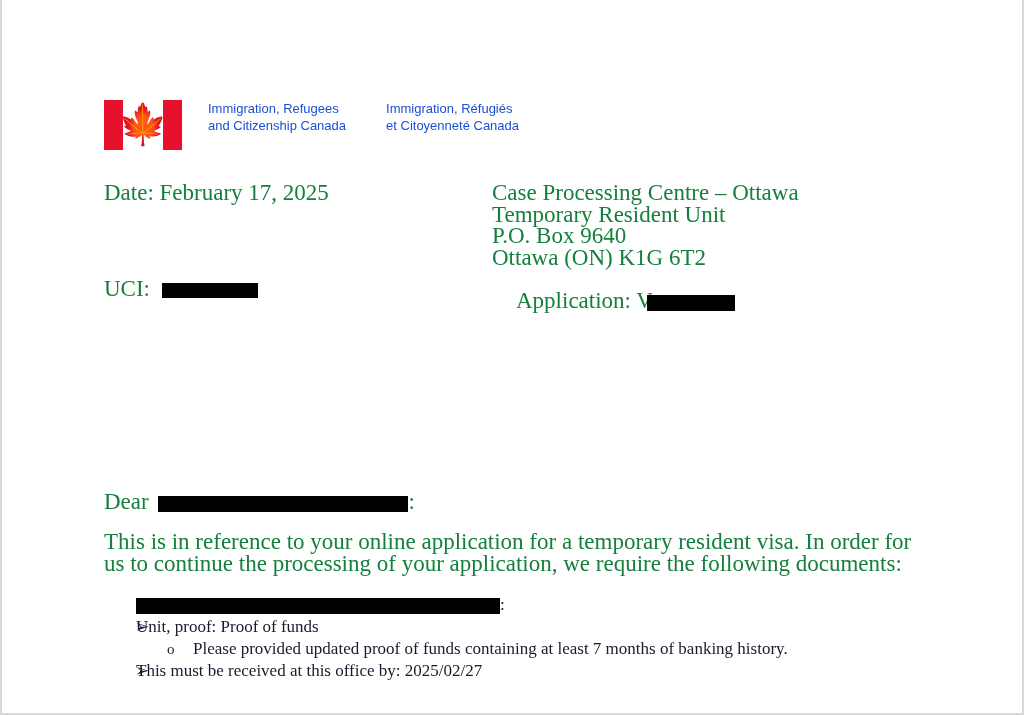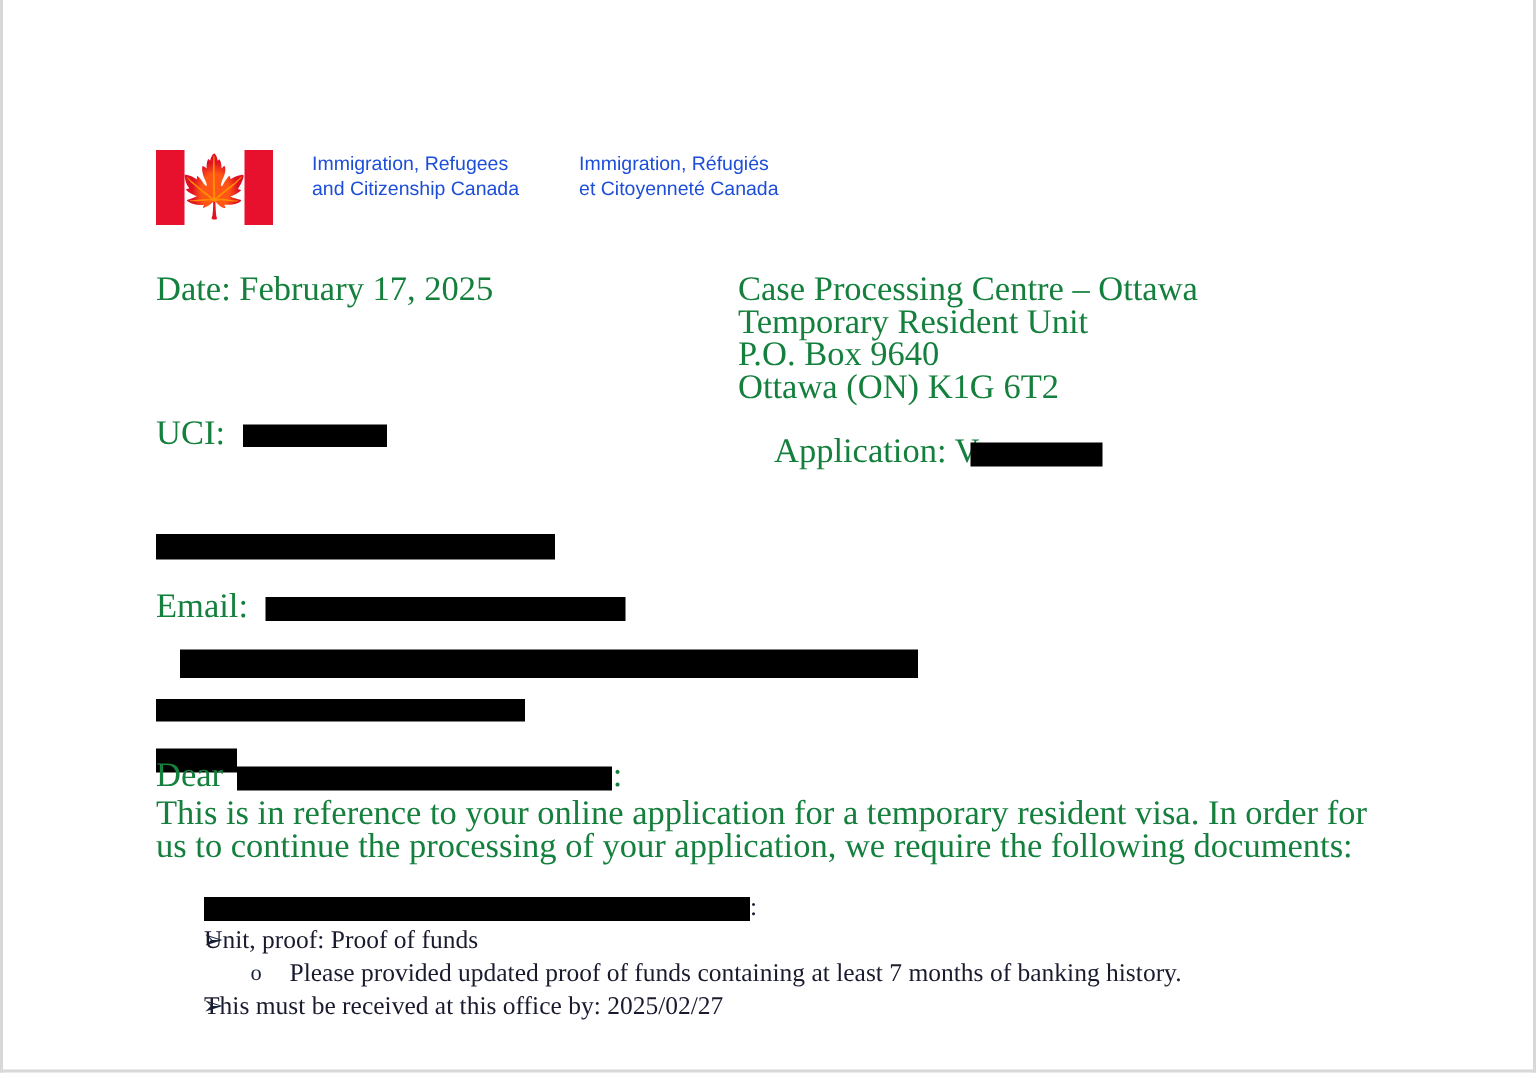--- a/index.html
+++ b/index.html
@@ -108,21 +108,21 @@
     top: 182px;
     line-height: 21.5px;
     white-space: pre-line;
   }
 
   .uci-line { left: 104px; top: 278px; }
   .app-line { left: 516px; top: 290px; }
 
   .recipient-block { left: 104px; top: 352px; }
 
-  .salutation { left: 104px; top: 506px; text-align: center; }
+  .salutation { left: 104px; top: 491px; text-align: center; }
 
   .para1 {
     left: 104px;
     top: 531px;
     width: 830px;
     white-space: normal;
     line-height: 22px;
   }
 
   
@@ -208,38 +208,20 @@
   <div class="txt uci-line">
     <span>UCI:</span>
     <span class="redact" style="width:96px;height:15px;margin-left:6px;"></span>
   </div>
 
   <div class="txt app-line">
     <span>Application:</span>
     <span>V</span><span class="redact" style="width:88px;height:16px;margin-left:-6px;"></span>
   </div>
 
-  <div class="recipient-block" style="position:absolute;">
-    <div class="txt" style="position:relative;left:0;top:0;height:21px;">
-      <span class="redact" style="width:266px;height:17px;"></span>
-    </div>
-    <div class="txt" style="position:relative;left:0;top:20px;height:21px;">
-      <span>Email:</span>
-      <span class="redact" style="width:240px;height:16px;margin-left:6px;"></span>
-    </div>
-    <div class="txt" style="position:relative;left:0;top:36px;height:21px;">
-      <span class="redact" style="width:492px;height:19px;margin-left:16px;"></span>
-    </div>
-    <div class="txt" style="position:relative;left:0;top:46px;height:21px;">
-      <span class="redact" style="width:246px;height:15px;"></span>
-    </div>
-    <div class="txt" style="position:relative;left:0;top:58px;height:21px;">
-      <span class="redact" style="width:54px;height:16px;"></span>
-    </div>
-  </div>
 
   <div class="txt salutation">
     <span>Dear</span>
     <span class="redact" style="width:250px;height:16px;margin-left:4px;"></span><span>:</span>
   </div>
 
   <div class="txt para1">This is in reference to your online application for a temporary resident visa. In order for us to continue the processing of your application, we require the following documents:</div>
 
   <div class="list">
 

